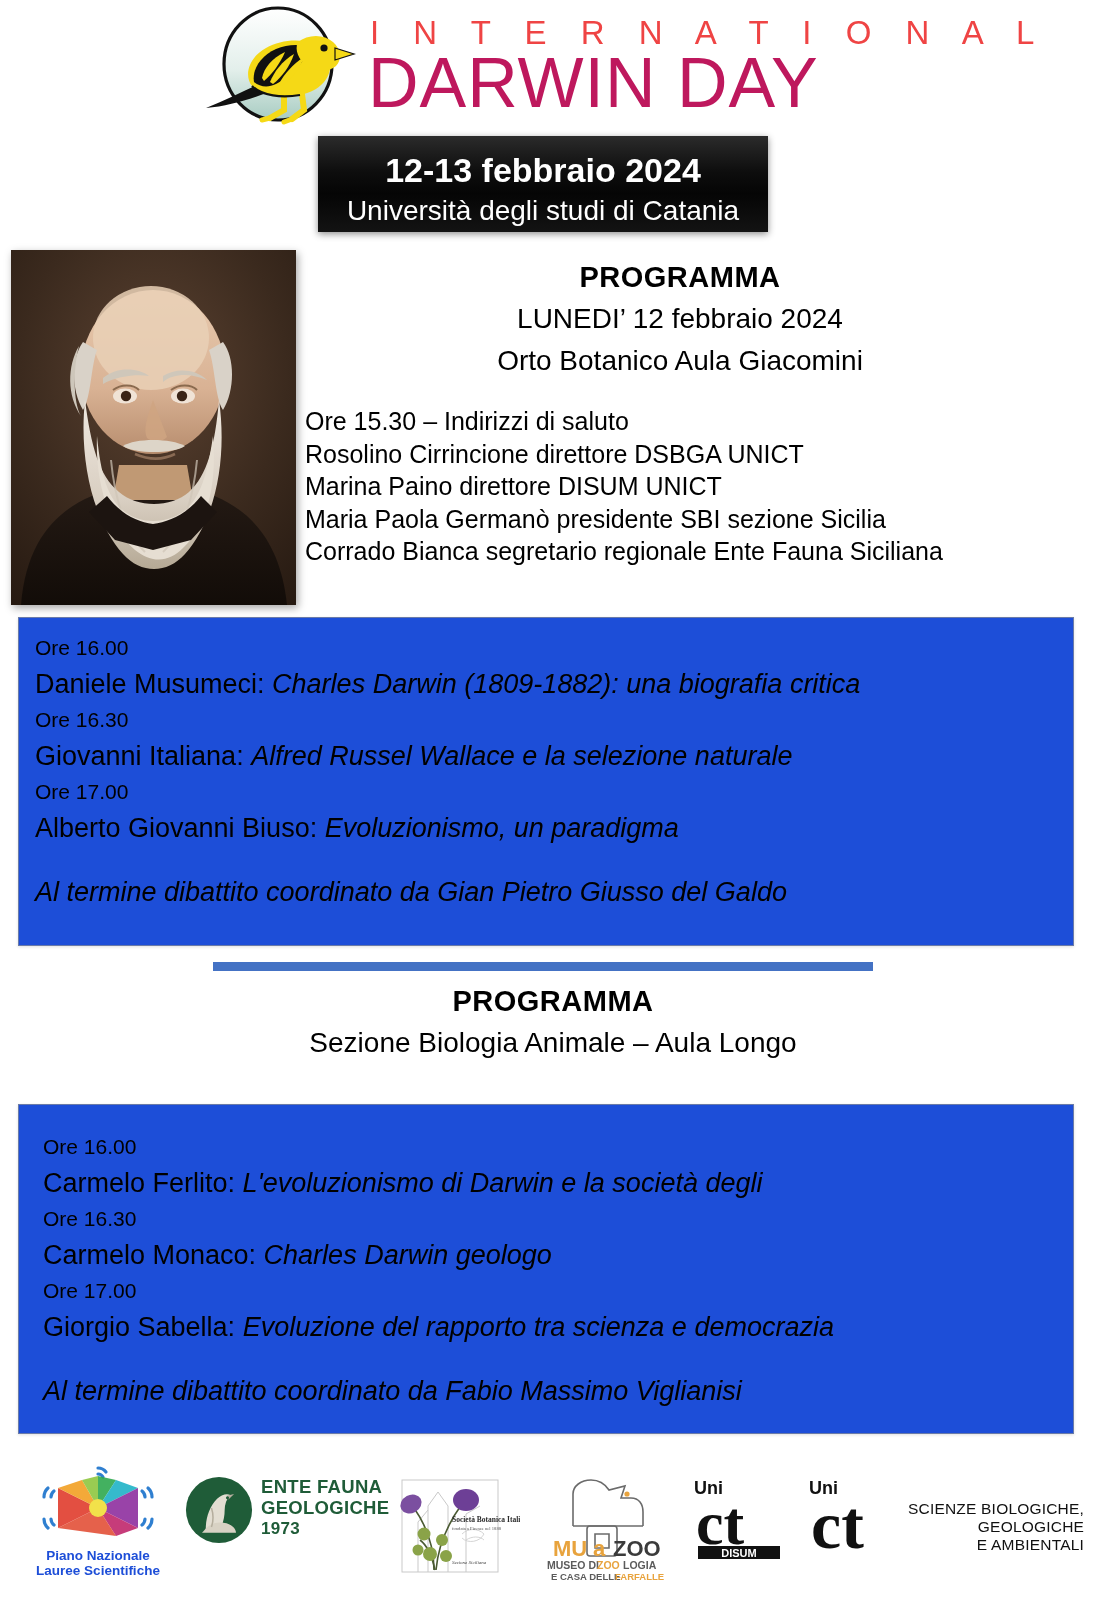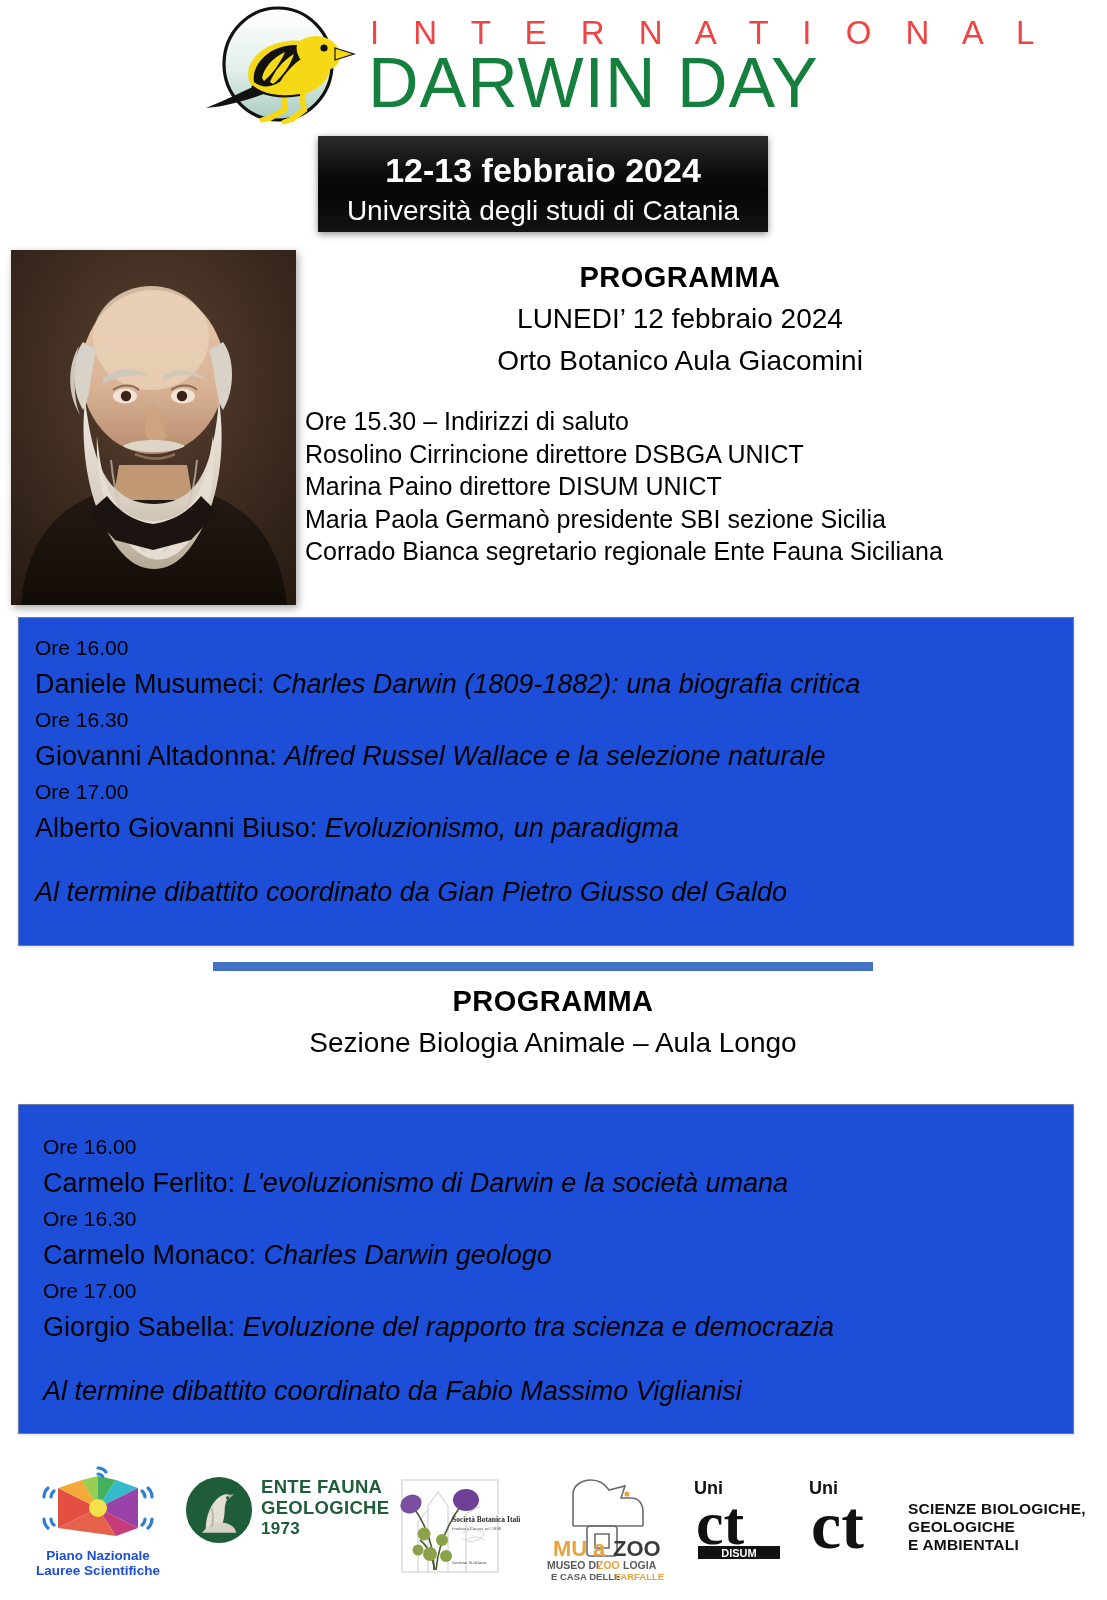--- a/index.html
+++ b/index.html
@@ -42,21 +42,21 @@
     font-family: "Liberation Sans", sans-serif;
     font-weight: 400;
     white-space: nowrap;
   }
   .dday-text {
     position: absolute;
     left: 0px; top: 40px;
     font-size: 70px;
     font-weight: 400;
     letter-spacing: 1px;
-    color: #15803d;
+    color: #be185d;
     font-family: "Liberation Sans", sans-serif;
     white-space: nowrap;
     line-height: 78px;
   }
 
   
   #date-banner {
     position: absolute;
     left: 318px; top: 136px;
     width: 450px; height: 96px;
@@ -199,22 +199,22 @@
   
   #logo-sbi { left: 380px; top: 22px; width: 140px; height: 115px; }
   
   #logo-muzoo { left: 535px; top: 22px; width: 130px; height: 118px; }
   
   #logo-unict-disum { left: 690px; top: 30px; width: 105px; height: 90px; }
   
   #logo-unict-dsbga { left: 805px; top: 30px; width: 105px; height: 90px; }
   #dsbga-text {
     position: absolute; left: 908px; top: 58px;
-    font-size: 15.5px; font-weight: bold; line-height: 18px;
-    letter-spacing: 0.2px; color: #111;
+    font-size: 15.5px; font-weight: normal; line-height: 18px;
+    letter-spacing: 0.2px; color: #111; text-align: right;
   }
 </style>
 </head>
 <body>
 
 <div id="header-logo">
 
   <div id="bird-mark">
     <svg viewBox="0 0 172 120" xmlns="http://www.w3.org/2000/svg">
       <defs>
@@ -339,39 +339,39 @@
   <div>Marina Paino direttore DISUM UNICT</div>
   <div>Maria Paola Germanò presidente SBI sezione Sicilia</div>
   <div>Corrado Bianca segretario regionale Ente Fauna Siciliana</div>
 </div>
 
 <div id="day1-box" class="prog-box">
   <div class="time-line">Ore 16.00</div>
   <div class="talk-line"><span class="speaker">Daniele Musumeci: </span><span class="title">Charles Darwin (1809-1882): una biografia critica</span></div>
 
   <div class="time-line">Ore 16.30</div>
-  <div class="talk-line"><span class="speaker">Giovanni Altadonna: </span><span class="title">Alfred Russel Wallace e la selezione naturale</span></div>
+  <div class="talk-line"><span class="speaker">Giovanni Italiana: </span><span class="title">Alfred Russel Wallace e la selezione naturale</span></div>
 
   <div class="time-line">Ore 17.00</div>
   <div class="talk-line"><span class="speaker">Alberto Giovanni Biuso: </span><span class="title">Evoluzionismo, un paradigma</span></div>
 
   <div class="spacer-sm"></div>
   <div class="debate-line">Al termine dibattito coordinato da Gian Pietro Giusso del Galdo</div>
 </div>
 
 <div id="blue-divider"></div>
 
 <div id="day2-heading">
   <div class="prog-title">PROGRAMMA</div>
   <div class="prog-sub">Sezione Biologia Animale – Aula Longo</div>
 </div>
 
 <div id="day2-box" class="prog-box">
   <div class="time-line">Ore 16.00</div>
-  <div class="talk-line"><span class="speaker">Carmelo Ferlito: </span><span class="title">L'evoluzionismo di Darwin e la società umana</span></div>
+  <div class="talk-line"><span class="speaker">Carmelo Ferlito: </span><span class="title">L'evoluzionismo di Darwin e la società degli</span></div>
 
   <div class="time-line">Ore 16.30</div>
   <div class="talk-line"><span class="speaker">Carmelo Monaco:  </span><span class="title">Charles Darwin geologo</span></div>
 
   <div class="time-line">Ore 17.00</div>
   <div class="talk-line"><span class="speaker">Giorgio Sabella: </span><span class="title">Evoluzione del rapporto tra scienza e democrazia</span></div>
 
   <div class="spacer-sm"></div>
   <div class="debate-line">Al termine dibattito coordinato da Fabio Massimo Viglianisi</div>
 </div>

